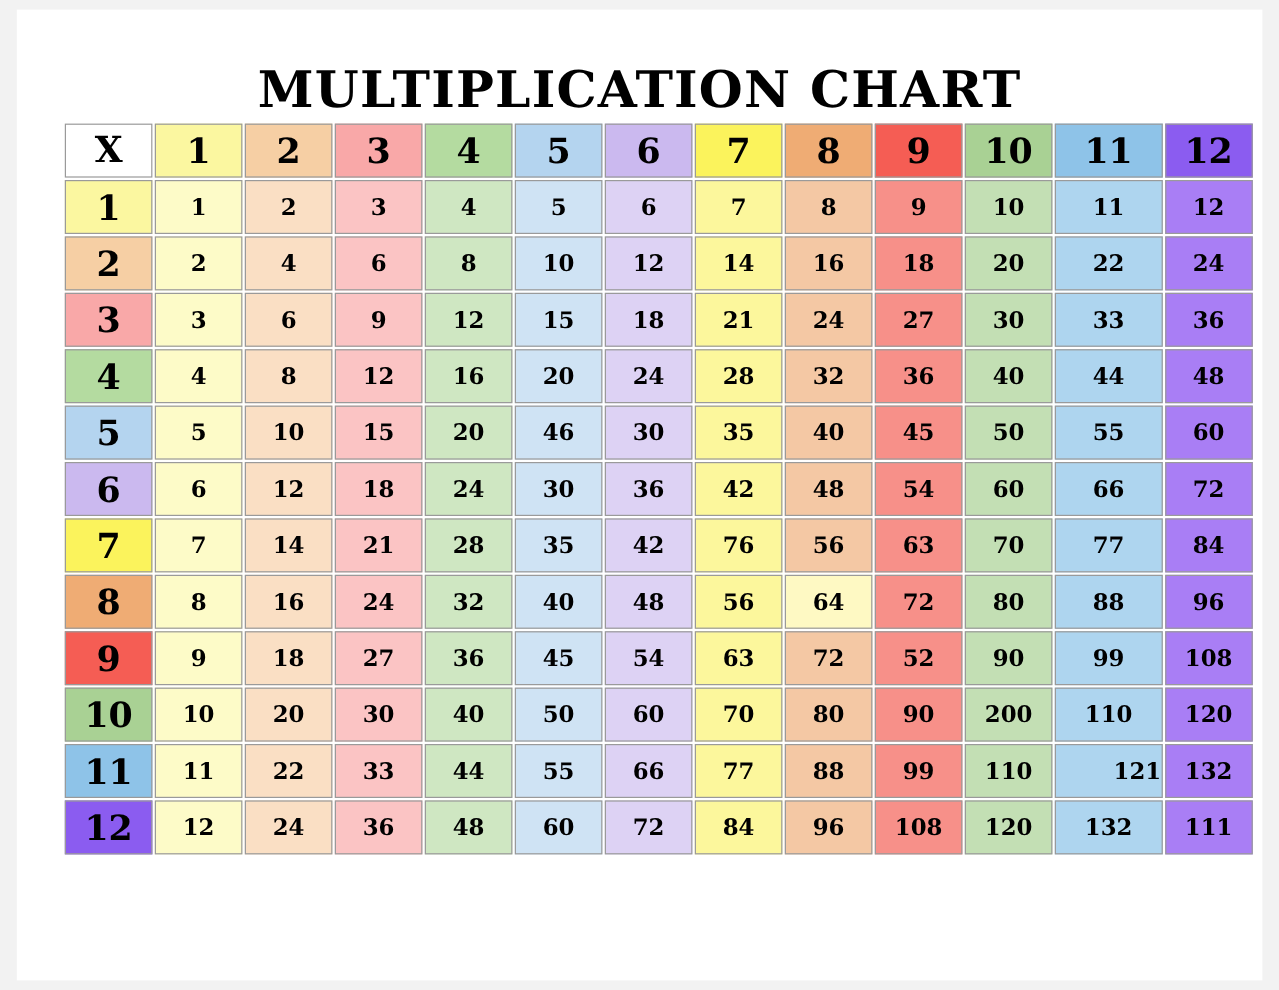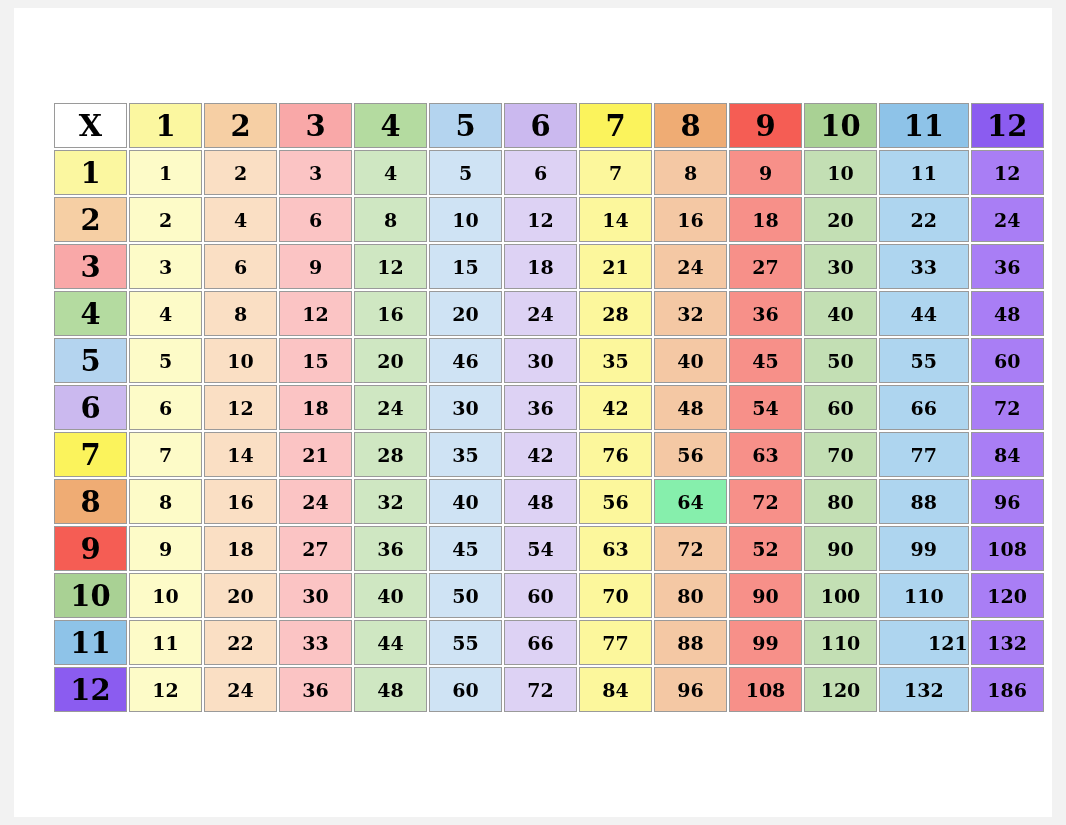--- a/index.html
+++ b/index.html
@@ -75,20 +75,21 @@
   td.cell {
     font-size: 19px;
   }
 </style>
 </head>
 <body>
 
 <div id="page">
   <div id="sheet">
 
+    <div id="title">MULTIPLICATION CHART</div>
 
     <div id="grid-wrap">
       <table class="mtable">
         <tbody id="tbody">
             <tr>
               <td class="corner">X</td>
               <td class="hdr" style="background: rgb(251, 247, 160);">1</td>
               <td class="hdr" style="background: rgb(246, 207, 164);">2</td>
               <td class="hdr" style="background: rgb(249, 168, 168);">3</td>
               <td class="hdr" style="background: rgb(180, 219, 160);">4</td>
@@ -208,21 +209,21 @@
             </tr>
             <tr>
               <td class="hdr" style="background: rgb(239, 172, 116);">8</td>
               <td class="cell" style="background: rgb(253, 251, 200);">8</td>
               <td class="cell" style="background: rgb(250, 223, 196);">16</td>
               <td class="cell" style="background: rgb(251, 196, 196);">24</td>
               <td class="cell" style="background: rgb(207, 231, 194);">32</td>
               <td class="cell" style="background: rgb(207, 227, 244);">40</td>
               <td class="cell" style="background: rgb(221, 210, 244);">48</td>
               <td class="cell" style="background: rgb(252, 247, 156);">56</td>
-              <td class="cell" style="background: #86efac;">64</td>
+              <td class="cell" style="background: #fef9c3;">64</td>
               <td class="cell" style="background: rgb(247, 144, 137);">72</td>
               <td class="cell" style="background: rgb(195, 223, 180);">80</td>
               <td class="cell" style="background: rgb(174, 213, 239);">88</td>
               <td class="cell" style="background: rgb(169, 126, 245);">96</td>
             </tr>
             <tr>
               <td class="hdr" style="background: rgb(245, 93, 84);">9</td>
               <td class="cell" style="background: rgb(253, 251, 200);">9</td>
               <td class="cell" style="background: rgb(250, 223, 196);">18</td>
               <td class="cell" style="background: rgb(251, 196, 196);">27</td>
@@ -240,21 +241,21 @@
               <td class="hdr" style="background: rgb(169, 209, 148);">10</td>
               <td class="cell" style="background: rgb(253, 251, 200);">10</td>
               <td class="cell" style="background: rgb(250, 223, 196);">20</td>
               <td class="cell" style="background: rgb(251, 196, 196);">30</td>
               <td class="cell" style="background: rgb(207, 231, 194);">40</td>
               <td class="cell" style="background: rgb(207, 227, 244);">50</td>
               <td class="cell" style="background: rgb(221, 210, 244);">60</td>
               <td class="cell" style="background: rgb(252, 247, 156);">70</td>
               <td class="cell" style="background: rgb(244, 200, 164);">80</td>
               <td class="cell" style="background: rgb(247, 144, 137);">90</td>
-              <td class="cell" style="background: rgb(195, 223, 180);">100</td>
+              <td class="cell" style="background: rgb(195, 223, 180);">200</td>
               <td class="cell" style="background: rgb(174, 213, 239);">110</td>
               <td class="cell" style="background: rgb(169, 126, 245);">120</td>
             </tr>
             <tr>
               <td class="hdr" style="background: rgb(142, 195, 232);">11</td>
               <td class="cell" style="background: rgb(253, 251, 200);">11</td>
               <td class="cell" style="background: rgb(250, 223, 196);">22</td>
               <td class="cell" style="background: rgb(251, 196, 196);">33</td>
               <td class="cell" style="background: rgb(207, 231, 194);">44</td>
               <td class="cell" style="background: rgb(207, 227, 244);">55</td>
@@ -272,20 +273,20 @@
               <td class="cell" style="background: rgb(250, 223, 196);">24</td>
               <td class="cell" style="background: rgb(251, 196, 196);">36</td>
               <td class="cell" style="background: rgb(207, 231, 194);">48</td>
               <td class="cell" style="background: rgb(207, 227, 244);">60</td>
               <td class="cell" style="background: rgb(221, 210, 244);">72</td>
               <td class="cell" style="background: rgb(252, 247, 156);">84</td>
               <td class="cell" style="background: rgb(244, 200, 164);">96</td>
               <td class="cell" style="background: rgb(247, 144, 137);">108</td>
               <td class="cell" style="background: rgb(195, 223, 180);">120</td>
               <td class="cell" style="background: rgb(174, 213, 239);">132</td>
-              <td class="cell" style="background: rgb(169, 126, 245);">186</td>
+              <td class="cell" style="background: rgb(169, 126, 245);">111</td>
             </tr>
           </tbody>
       </table>
     </div>
 
   </div>
 </div>
 
 </body></html>

